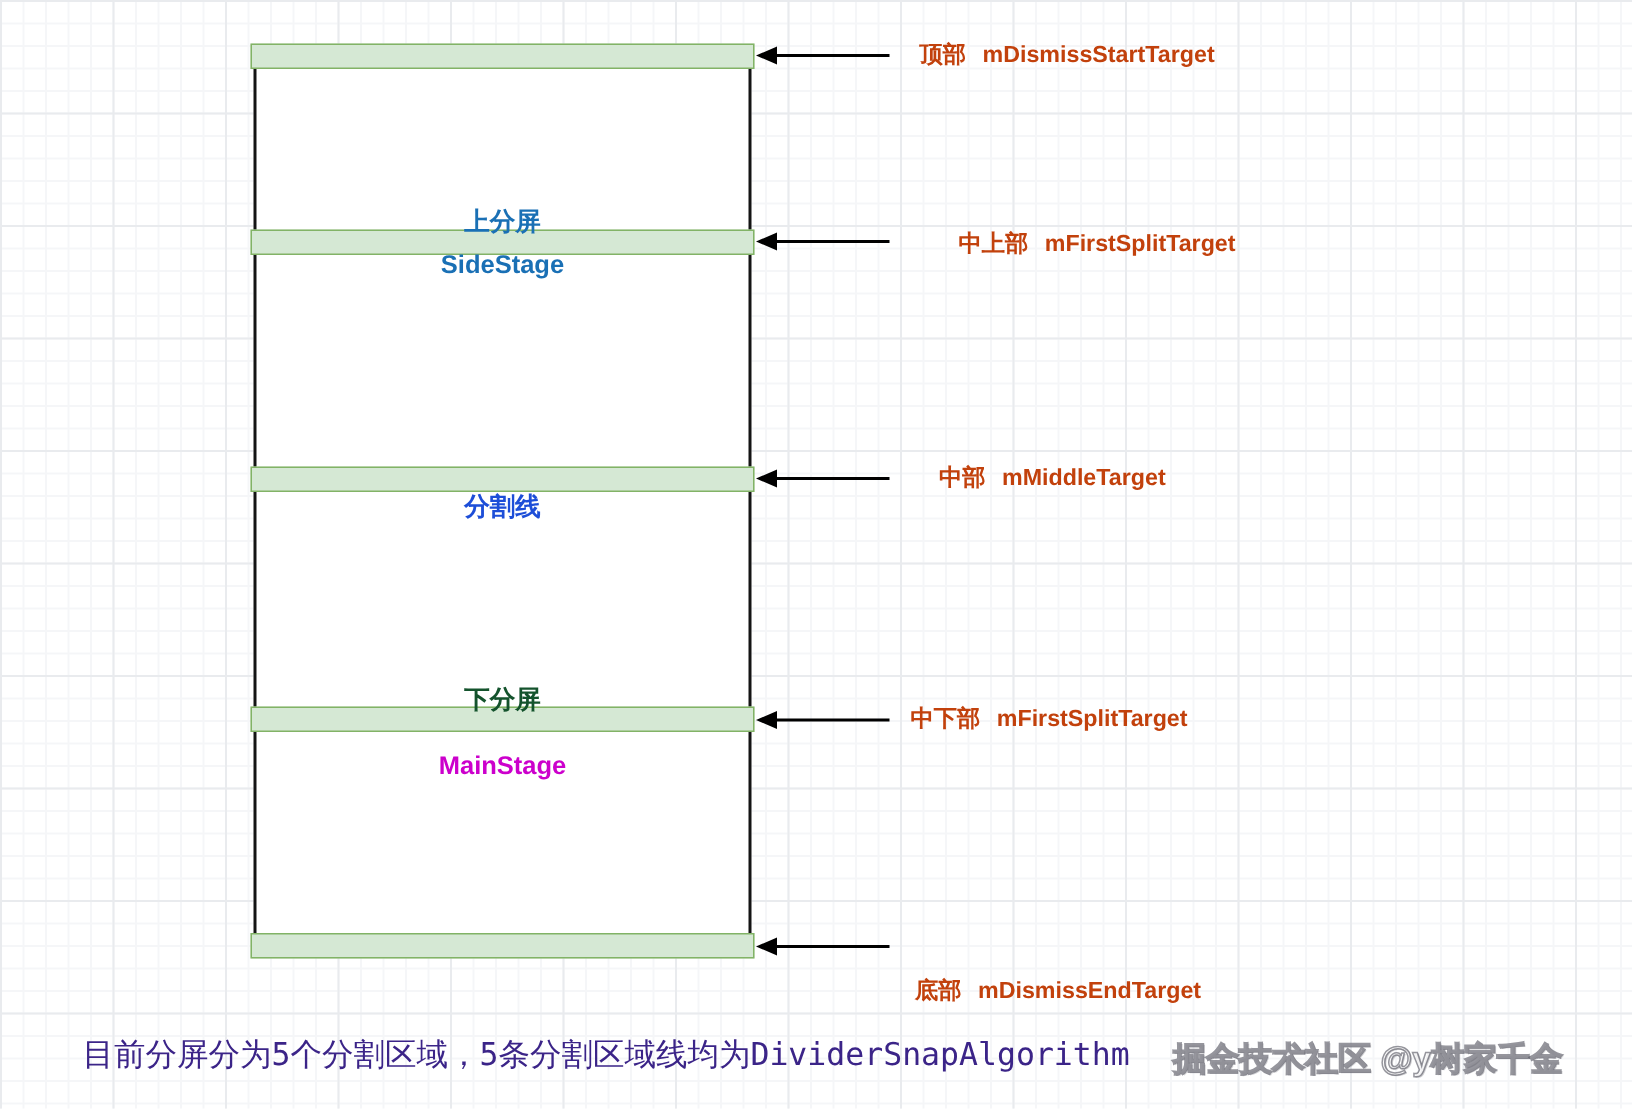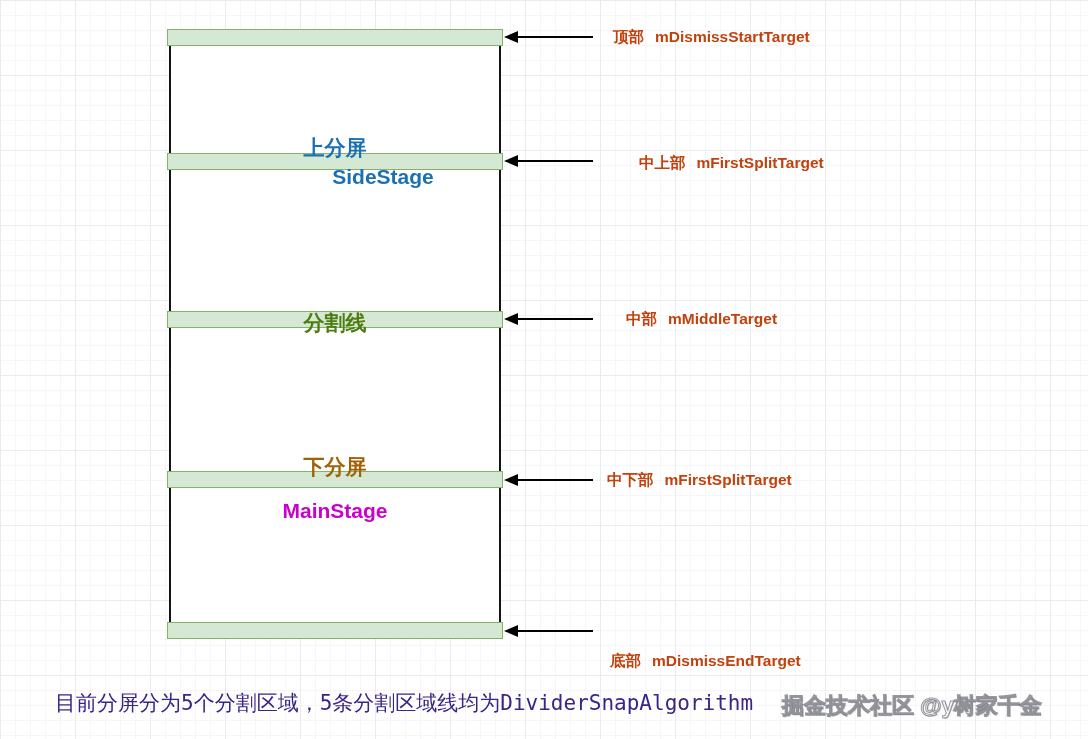--- a/index.html
+++ b/index.html
@@ -58,26 +58,26 @@
   }
   .lbl-0 { left: 613px; top: 27px; }
   .lbl-1 { left: 639px; top: 153px; }
   .lbl-2 { left: 626px; top: 309px; }
   .lbl-3 { left: 607px; top: 470px; }
   .lbl-4 { left: 610px; top: 621px; margin-top: 30px; }
 
   
   .stage-text {
     left: 169px; width: 332px; text-align: center;
-    font-weight: bold; font-size: 21px; line-height: 26px; white-space: nowrap;
+    font-weight: bold; font-size: 17px; line-height: 26px; white-space: nowrap;
   }
   .side-cn   { top: 135px; color: #1a70b5; }
-  .side-en   { top: 164px; color: #1a70b5; padding-left: 48px; }
-  .divider-cn{ top: 310px; color: #4d7c0f; text-align: center; }
-  .main-cn   { top: 454px; color: #a16207; }
+  .side-en   { top: 164px; color: #1a70b5; }
+  .divider-cn{ top: 325px; color: #1d4ed8; text-align: center; }
+  .main-cn   { top: 454px; color: #14532d; }
   .main-en   { top: 498px; color: #cc00cc; }
 
   
   .caption {
     left: 55px; top: 689px; font-family: "DejaVu Sans Mono", monospace;
     font-size: 21px; color: #3b2488; white-space: nowrap;
   }
 
   
   .watermark {

